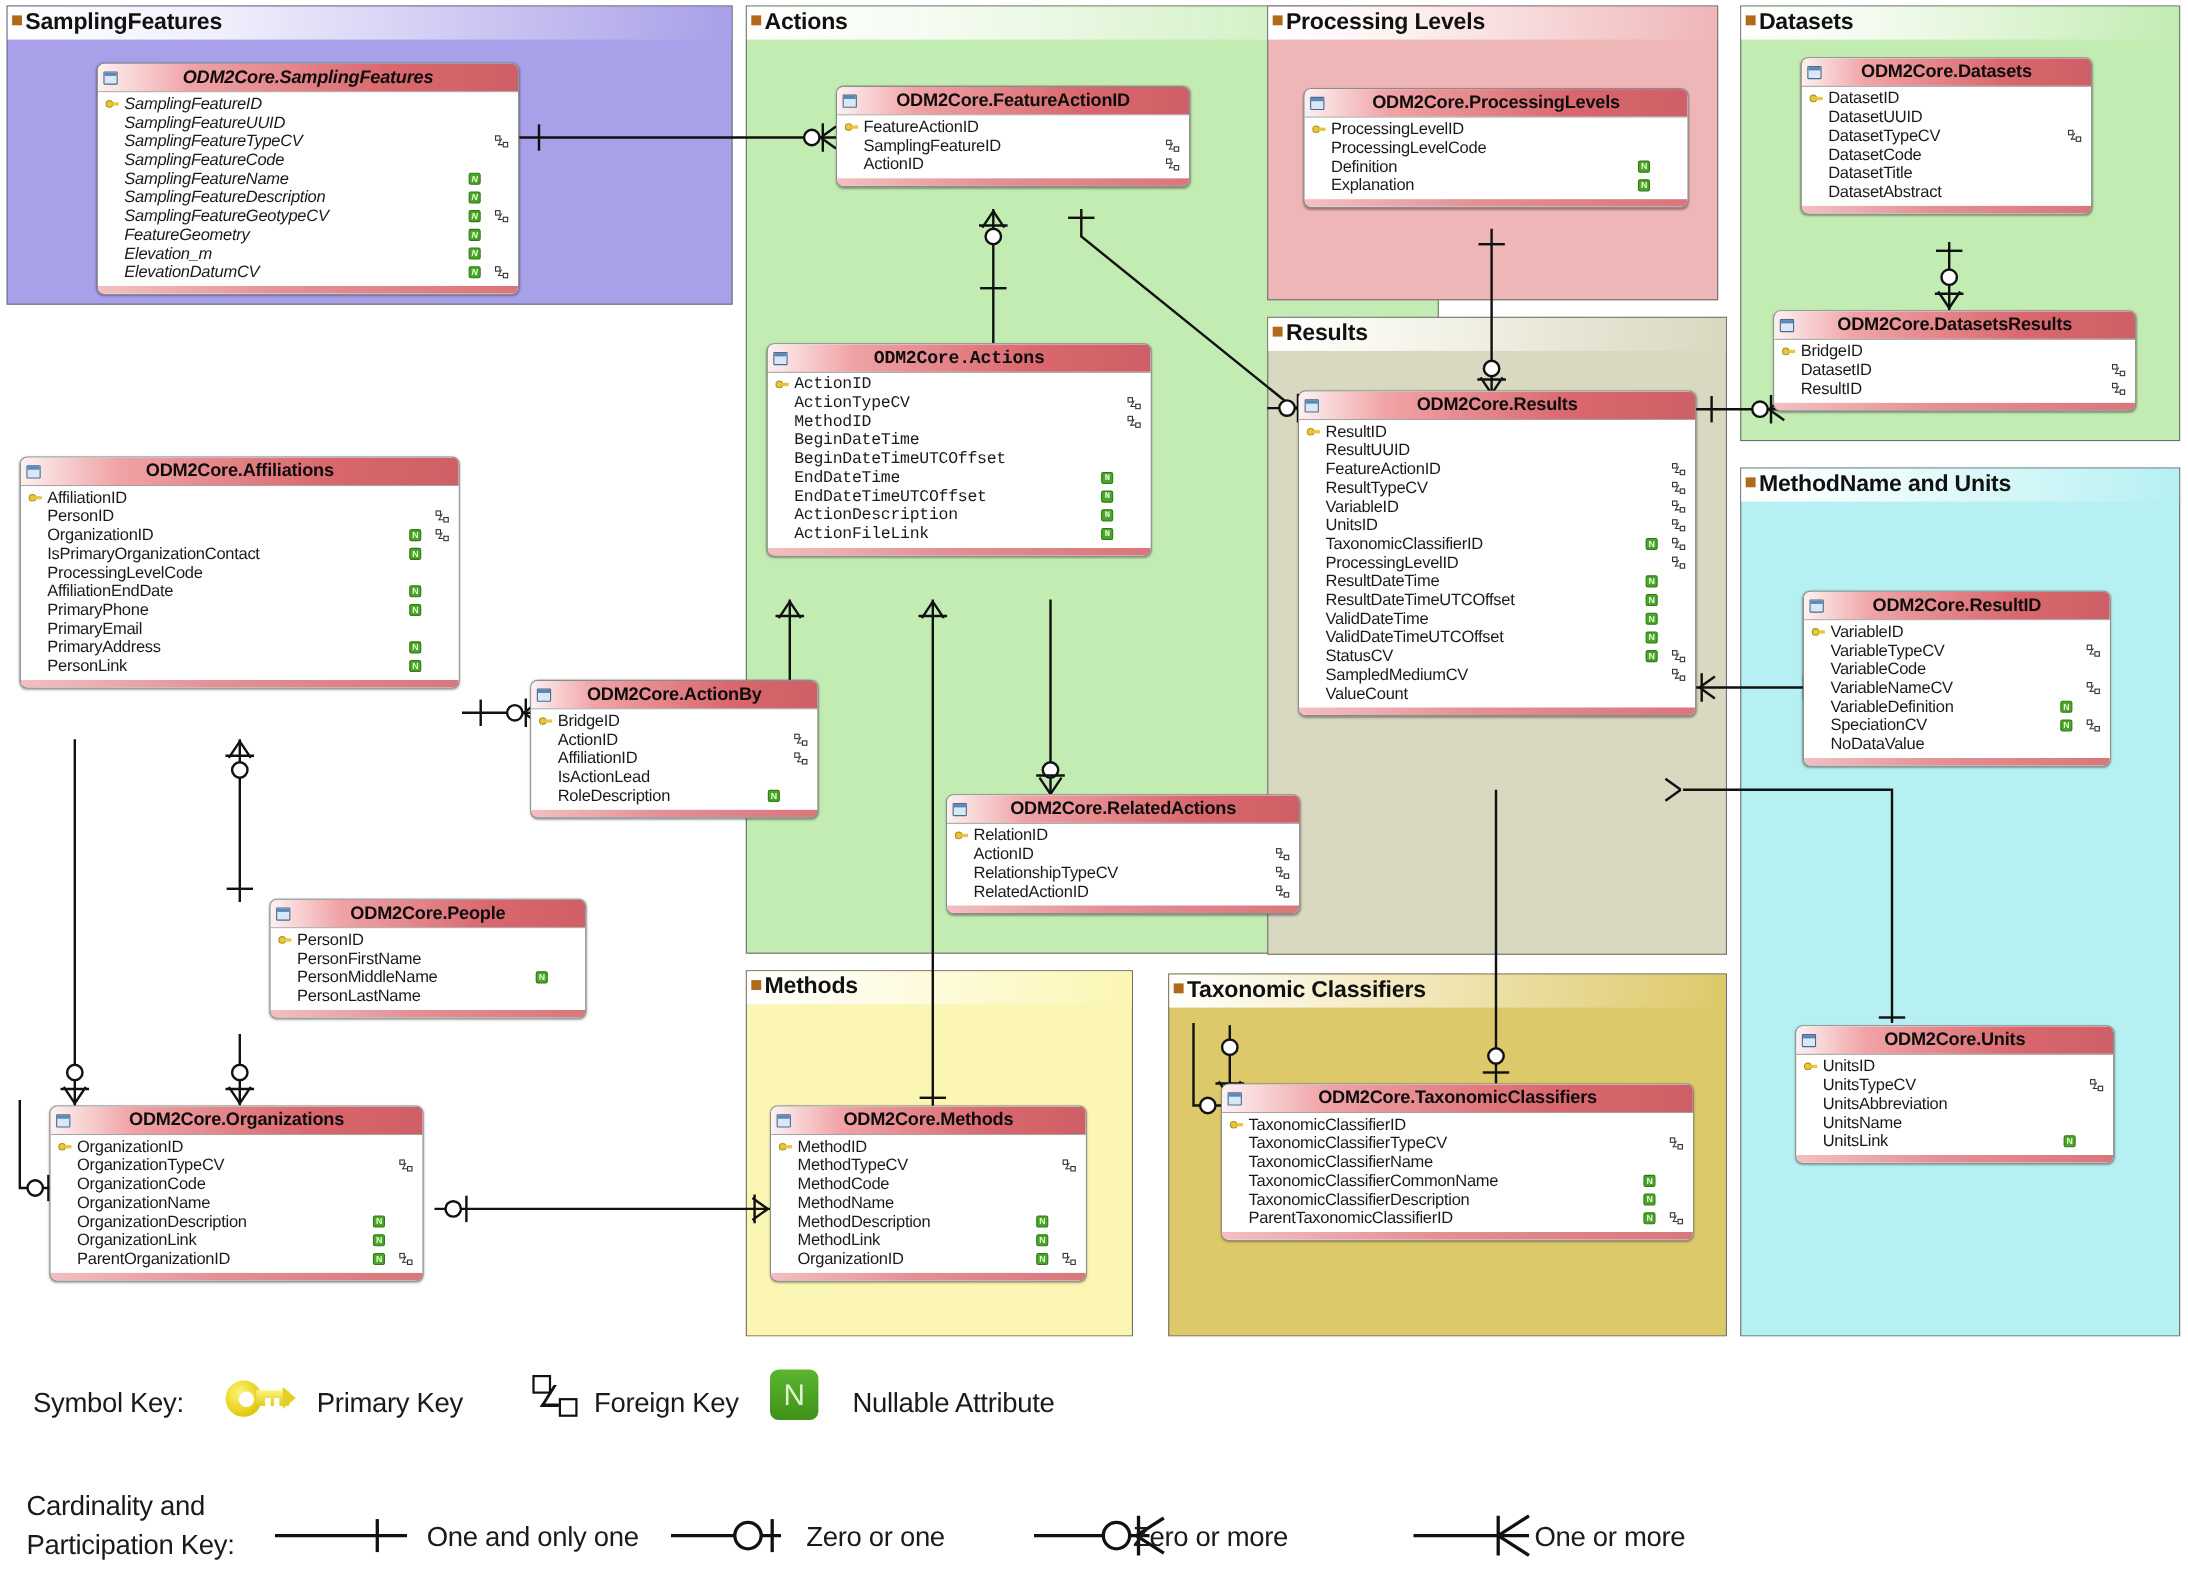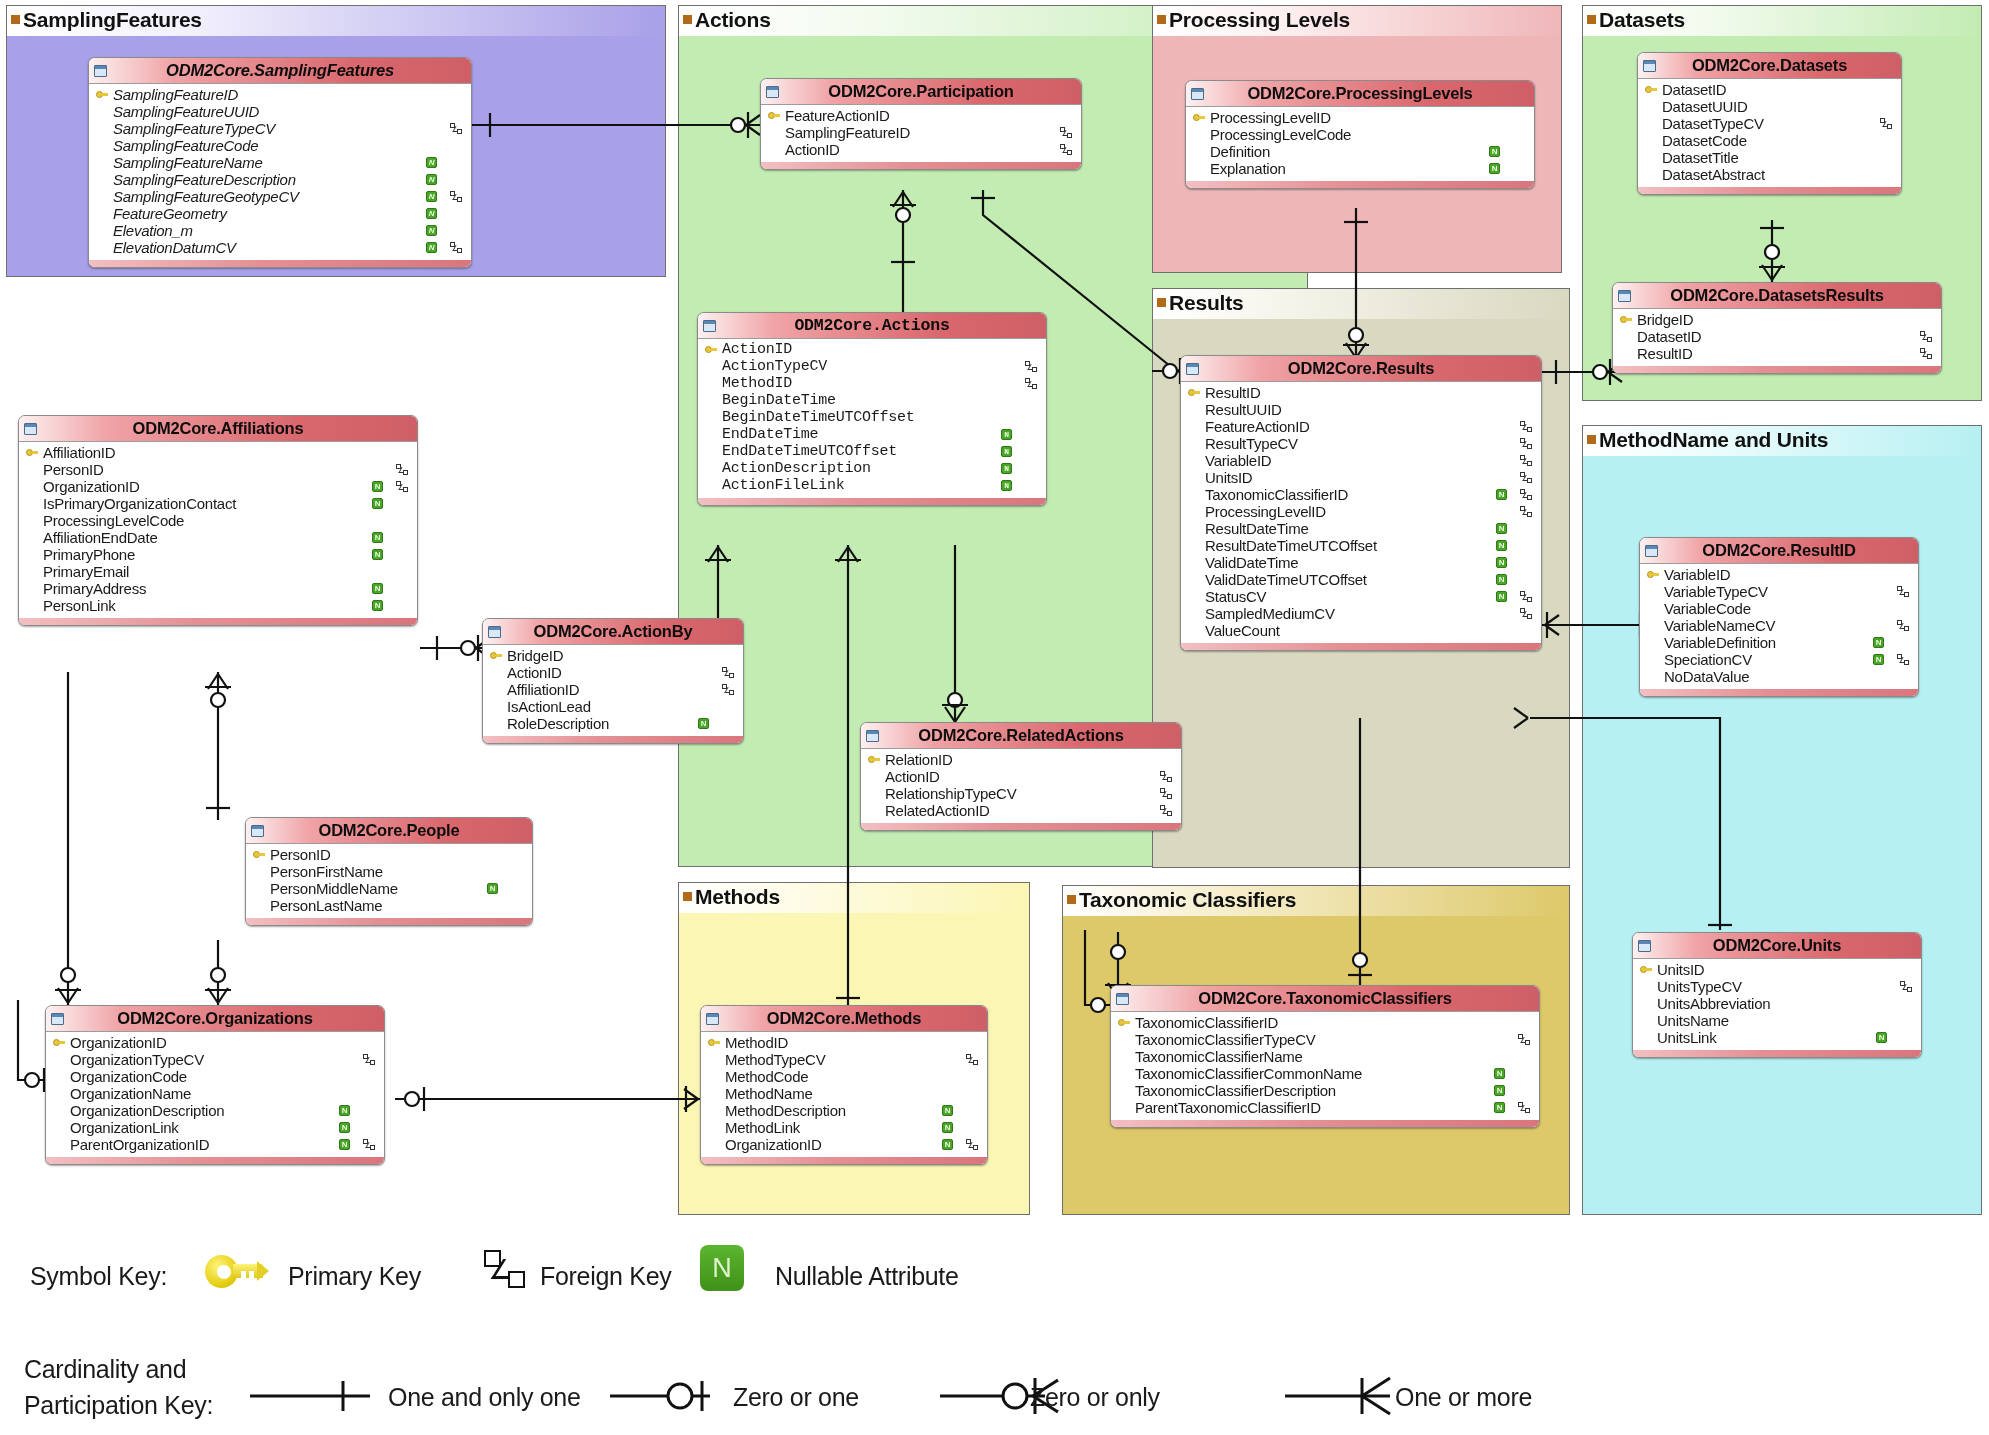--- a/index.html
+++ b/index.html
@@ -280,21 +280,21 @@
             <span class="ln"></span>
             <span class="s2"></span>
           </span></div>
       </div>
     <div class="t-foot"></div>
   </div>
 
   <div class="tbl" style="left:760px;top:78px;width:322px;">
     <div class="t-head">
       <span class="t-ico"></span>
-      <span>ODM2Core.Participation</span>
+      <span>ODM2Core.FeatureActionID</span>
     </div>
     <div class="t-body">
         <div class="row pk"><span class="keyico">
             <span class="kb"></span>
             <span class="ks"></span>
           </span><span>FeatureActionID</span></div>
         <div class="row"><span>SamplingFeatureID</span><span class="fk" style="right: 8px;">
             <span class="s1"></span>
             <span class="ln"></span>
             <span class="s2"></span>
@@ -742,17 +742,17 @@
           <circle cx="775" cy="36" r="12" fill="#fff"></circle>
         <path d="M793,36 L818,20 M793,36 L818,52 M795,18 L795,54"></path>
 
         <path d="M1045,36 L1150,36"></path>
         <path d="M1122,36 L1150,18 M1122,36 L1150,54 M1122,18 L1122,54"></path>
       </g>
     </svg>
 
     <span class="lg-item" style="left:388px;top:168px;">One and only one</span>
     <span class="lg-item" style="left:733px;top:168px;">Zero or one</span>
-    <span class="lg-item" style="left:1030px;top:168px;">Zero or only</span>
+    <span class="lg-item" style="left:1030px;top:168px;">Zero or more</span>
     <span class="lg-item" style="left:1395px;top:168px;">One or more</span>
   </div>
 
 </div>
 
 </body></html>

